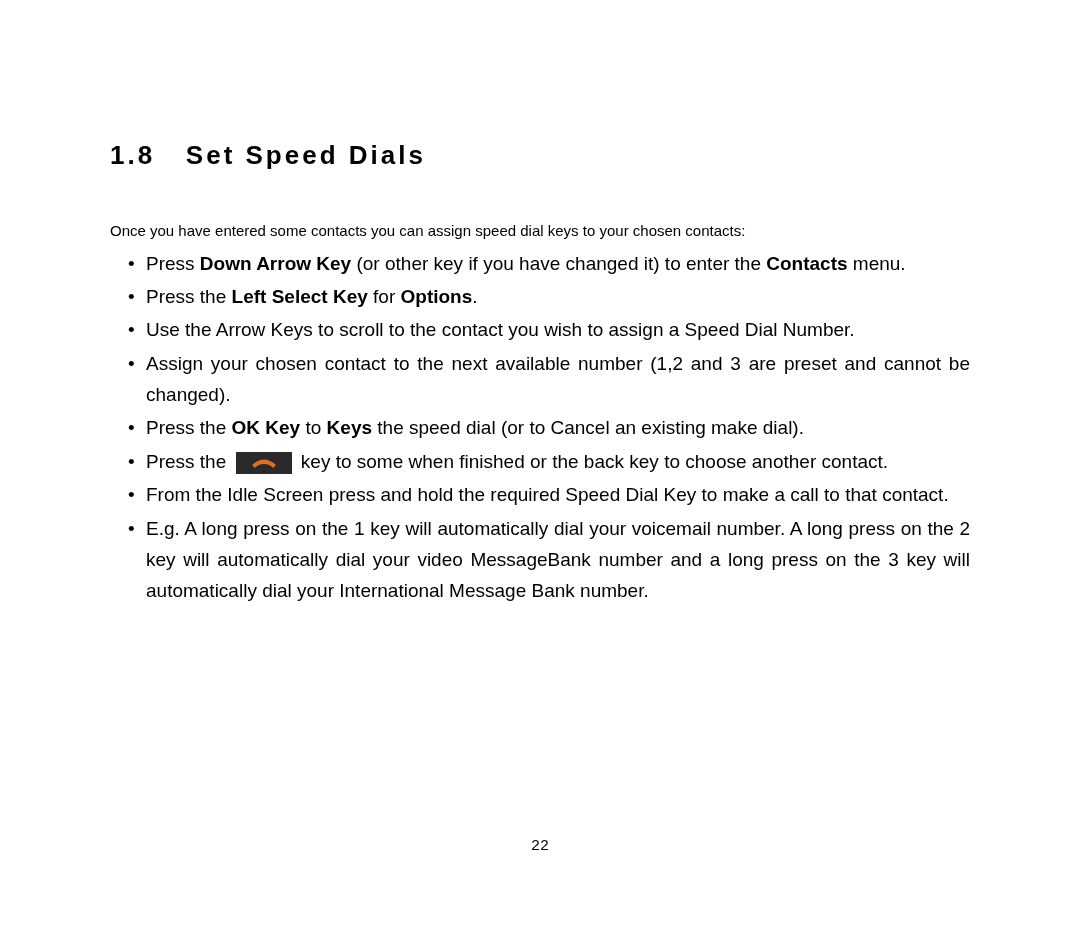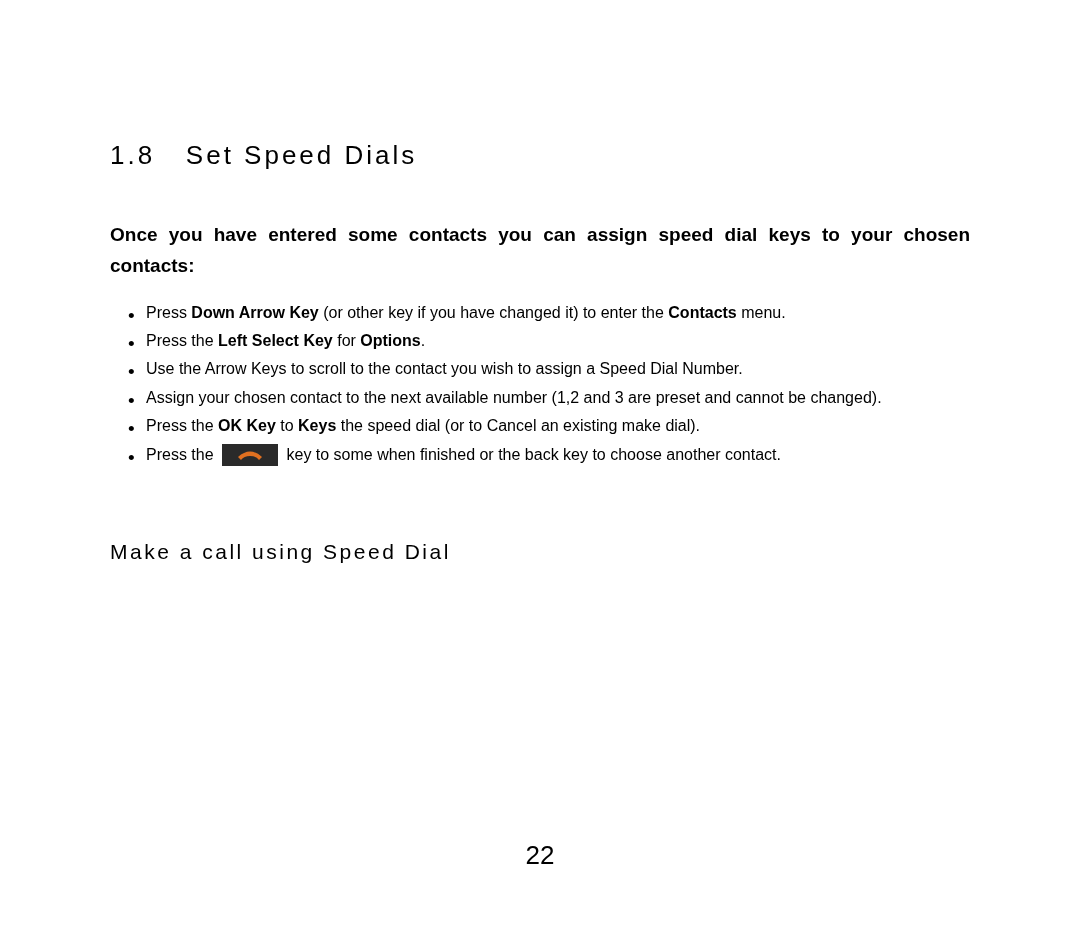--- a/index.html
+++ b/index.html
@@ -9,37 +9,36 @@
       background: #ffffff;
       font-family: Arial, Helvetica, sans-serif;
       color: #000;
       position: relative;
     }
     .page {
       padding: 140px 110px 60px 110px;
     }
     .section-heading {
       font-size: 26px;
-      font-weight: normal;
+      font-weight: bold;
       letter-spacing: 3px;
       margin-bottom: 48px;
     }
     .intro {
-      font-size: 19px;
+      font-size: 15px;
       line-height: 1.65;
       text-align: justify;
-      margin-bottom: 18px;
-      font-weight: bold;
+      margin-bottom: 4px;
     }
     ul.bullets {
       list-style: none;
       padding-left: 18px;
     }
     ul.bullets li {
-      font-size: 16px;
+      font-size: 19px;
       line-height: 1.65;
       text-align: justify;
       position: relative;
       padding-left: 18px;
       margin-bottom: 2px;
     }
     ul.bullets li::before {
       content: "•";
       position: absolute;
       left: 0;
@@ -64,24 +63,25 @@
       margin: 0 4px;
     }
     .end-key-icon svg {
       position: absolute;
       left: 50%;
       top: 50%;
       transform: translate(-50%, -50%);
     }
     .page-number {
       position: absolute;
-      bottom: 56px;
+      bottom: 72px;
       left: 50%;
       transform: translateX(-50%);
-      font-size: 26px;
+      font-size: 15px;
+      font-family: Liberation Mono, monospace;
     }
   </style>
 </head>
 <body>
 
 <div class="page">
 
   <h2 class="section-heading">
     <span>1.8</span>&nbsp;&nbsp;&nbsp;<span>Set Speed Dials</span>
   </h2>
@@ -100,20 +100,21 @@
     <li>
       <span>Press the </span><span class="bold">OK Key</span><span> to </span><span class="bold">Keys</span><span> the speed dial (or to Cancel an existing make dial).</span>
     </li>
     <li>
       <span>Press the </span><span class="end-key-icon"><svg width="28" height="14" viewBox="0 0 28 14">
             <path d="M2 9 Q14 -2 26 9 L23 12 Q20 8 14 8 Q8 8 5 12 Z" fill="#e07020"></path>
           </svg></span><span> key to some when finished or the back key to choose another contact.</span>
     </li>
   </ul>
 
-  <h3 class="sub-heading">Make a call using Speed Dial</h3>
 
   <ul class="bullets">
+    <li>From the Idle Screen press and hold the required Speed Dial Key to make a call to that contact.</li>
+    <li>E.g. A long press on the 1 key will automatically dial your voicemail number. A long press on the 2 key will automatically dial your video MessageBank number and a long press on the 3 key will automatically dial your International Message Bank number.</li>
   </ul>
 
 </div>
 
 <div class="page-number">22</div>
 
 </body></html>

